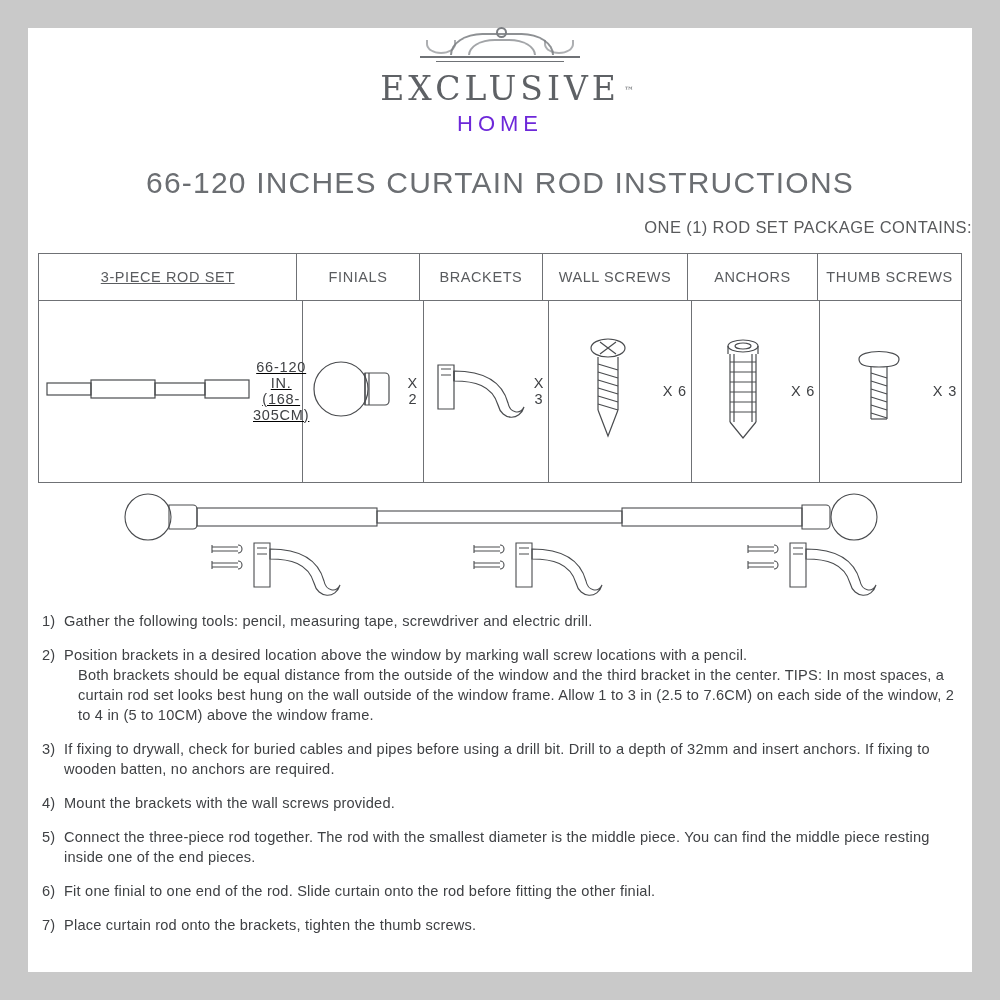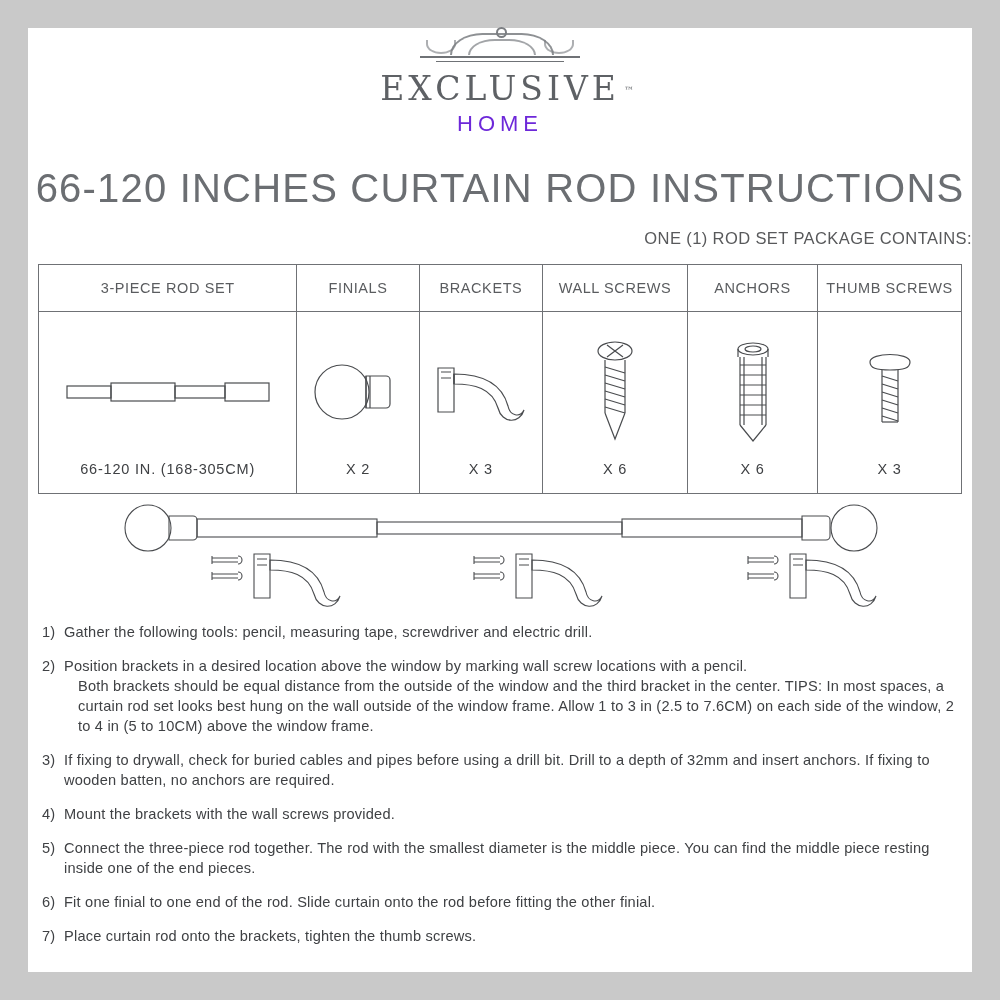--- a/index.html
+++ b/index.html
@@ -109,21 +109,21 @@
     color: #6d28d9;
     letter-spacing: 5px;
     font-size: 22px;
     line-height: 32px;
   }
   
   .title {
     text-align: center;
     color: #6b6e72;
     font-family: "Liberation Sans", sans-serif;
-    font-size: 40px;
+    font-size: 30px;
     letter-spacing: 1.2px;
     font-weight: 400;
     margin-top: 26px;
   }
   .subtitle {
     text-align: right;
     color: #58595b;
     font-family: "Liberation Sans", sans-serif;
     font-size: 16.5px;
     letter-spacing: .4px;
@@ -148,34 +148,34 @@
   }
   .col {
     border-right: 1px solid #6f7175;
     box-sizing: border-box;
     display: flex;
     align-items: center;
     justify-content: center;
     text-align: center;
   }
   .col:last-child { border-right: none; }
-  .c0 { width: 264px; }
+  .c0 { width: 264px; text-decoration: underline; }
   .c1 { width: 125px; }
   .c2 { width: 126px; }
   .c3 { width: 148px; }
   .c4 { width: 133px; }
   .c5 { width: 146px; }
   .th {
     color: #5a5c5f;
     font-family: "Liberation Sans", sans-serif;
     font-size: 14.5px;
     letter-spacing: .6px;
   }
   .cell {
-    flex-direction: column;
+    flex-direction: row;
     justify-content: space-between;
     padding: 14px 4px 16px 4px;
   }
   .qty {
     color: #3f4144;
     font-family: "Liberation Sans", sans-serif;
     font-size: 14.5px;
     letter-spacing: .8px;
   }
   .art {

